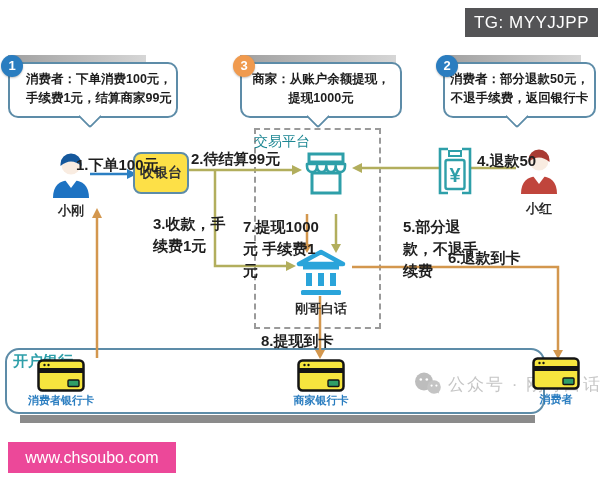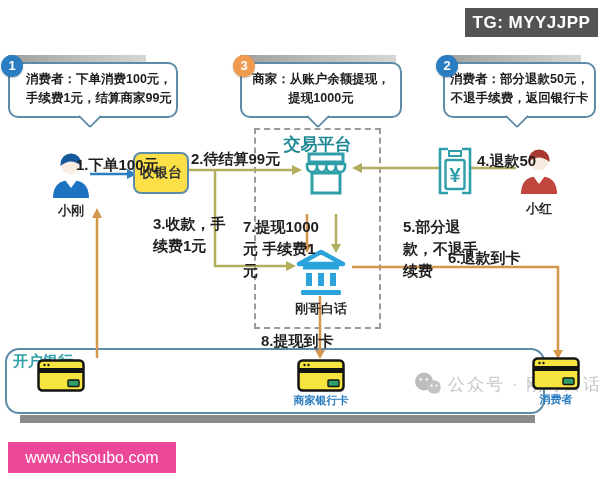--- a/index.html
+++ b/index.html
@@ -1,21 +1,21 @@
 <!DOCTYPE html>
 <html><head>
 <meta charset="utf-8">
 <style>
   html,body { margin:0; padding:0; background:#fff; }
   .stage { position:relative; width:600px; height:480px; background:#ffffff; overflow:hidden;
            font-family:"Liberation Sans", sans-serif; }
 
   .tg-badge { position:absolute; left:465px; top:8px; width:133px; height:29px; background:#545456;
               color:#fff; font-size:17px; display:flex; align-items:center; justify-content:center;
-              letter-spacing:.5px;font-weight:bold; }
+              letter-spacing:.5px; }
   .site-badge { position:absolute; left:8px; top:442px; width:168px; height:31px; background:#ec4899;
                 color:#fff; font-size:16px; display:flex; align-items:center; justify-content:center; }
 
   .gray-strip { position:absolute; top:55px; height:8px;
                 background:linear-gradient(to right,#8f8f8f,#cfcfcf); opacity:.85; }
   .s1{left:8px;width:138px} .s2{left:240px;width:156px} .s3{left:445px;width:136px}
 
   .callout { position:absolute; top:62px; height:56px; background:#fff; border:2px solid #5d8ca8;
              border-radius:10px; box-sizing:border-box; font-size:12.5px; font-weight:bold;
              color:#1c1c1c; line-height:1.55; }
@@ -24,22 +24,22 @@
   .c2{left:443px;width:153px;text-align:center;padding:6px 3px;}
   .badge { position:absolute; left:-9px; top:-9px; width:22px; height:22px; border-radius:50%;
            color:#fff; font-size:13px; font-weight:bold; display:flex; align-items:center;
            justify-content:center; box-shadow:0 1px 2px rgba(0,0,0,.25); }
   .tail { position:absolute; left:48%; bottom:-9px; width:15px; height:15px; background:#fff;
           border-right:2px solid #5d8ca8; border-bottom:2px solid #5d8ca8;
           transform:translateX(-50%) rotate(45deg); border-bottom-right-radius:3px; }
 
   .platform-box { position:absolute; left:254px; top:128px; width:127px; height:201px;
                   border:2px dashed #9a9a9a; box-sizing:border-box; }
-  .platform-title { position:absolute; left:254px; top:133px; width:127px; text-align:center;
-                    color:#1d8793; font-size:17px; font-weight:bold; }
+  .platform-title { position:absolute; left:254px; top:133px; width:127px; 
+                    color:#1d8793; font-size:14px; font-weight:normal; }
 
   .bank-container { position:absolute; left:5px; top:348px; width:540px; height:66px;
                     border:2.5px solid #5d8ca8; border-radius:14px; box-sizing:border-box; background:#fff; }
   .bank-title { position:absolute; left:13px; top:352px; color:#2e9fa9; font-size:15px; font-weight:bold; }
   .shadow-bar { position:absolute; left:20px; top:415px; width:515px; height:8px; background:#8b8b8b; }
 
   .conn { position:absolute; left:0; top:0; }
 
   .abs { position:absolute; }
   .flabel { position:absolute; font-weight:bold; color:#1f1f1f; font-size:15px; white-space:nowrap; }
@@ -189,20 +189,21 @@
   <div class="flabel wrap" style="left:243px;top:216px;width:84px;">7.提现1000元 手续费1元</div>
   <div class="flabel" style="left:261px;top:332px;">8.提现到卡</div>
 
   <svg class="abs" style="left:37px;top:359px;" width="48" height="33" viewBox="0 0 48 33">
     <rect x="1.5" y="1.5" width="45" height="30" rx="4" fill="#f6e53e" stroke="#141414" stroke-width="2.5"></rect>
     <circle cx="7.5" cy="6" r="1.2" fill="#141414"></circle>
       <circle cx="11.5" cy="6" r="1.2" fill="#141414"></circle>
     <rect x="1.5" y="9" width="45" height="5" fill="#141414"></rect>
     <rect x="31" y="21" width="11" height="6.5" rx="1" fill="#2f9e68" stroke="#141414" stroke-width="1.4"></rect>
   </svg>
+  <div class="card-label" style="left:16px;top:393px;">消费者银行卡</div>
 
   <svg class="abs" style="left:297px;top:359px;" width="48" height="33" viewBox="0 0 48 33">
     <rect x="1.5" y="1.5" width="45" height="30" rx="4" fill="#f6e53e" stroke="#141414" stroke-width="2.5"></rect>
     <circle cx="7.5" cy="6" r="1.2" fill="#141414"></circle>
       <circle cx="11.5" cy="6" r="1.2" fill="#141414"></circle>
     <rect x="1.5" y="9" width="45" height="5" fill="#141414"></rect>
     <rect x="31" y="21" width="11" height="6.5" rx="1" fill="#2f9e68" stroke="#141414" stroke-width="1.4"></rect>
   </svg>
   <div class="card-label" style="left:276px;top:393px;">商家银行卡</div>
 

